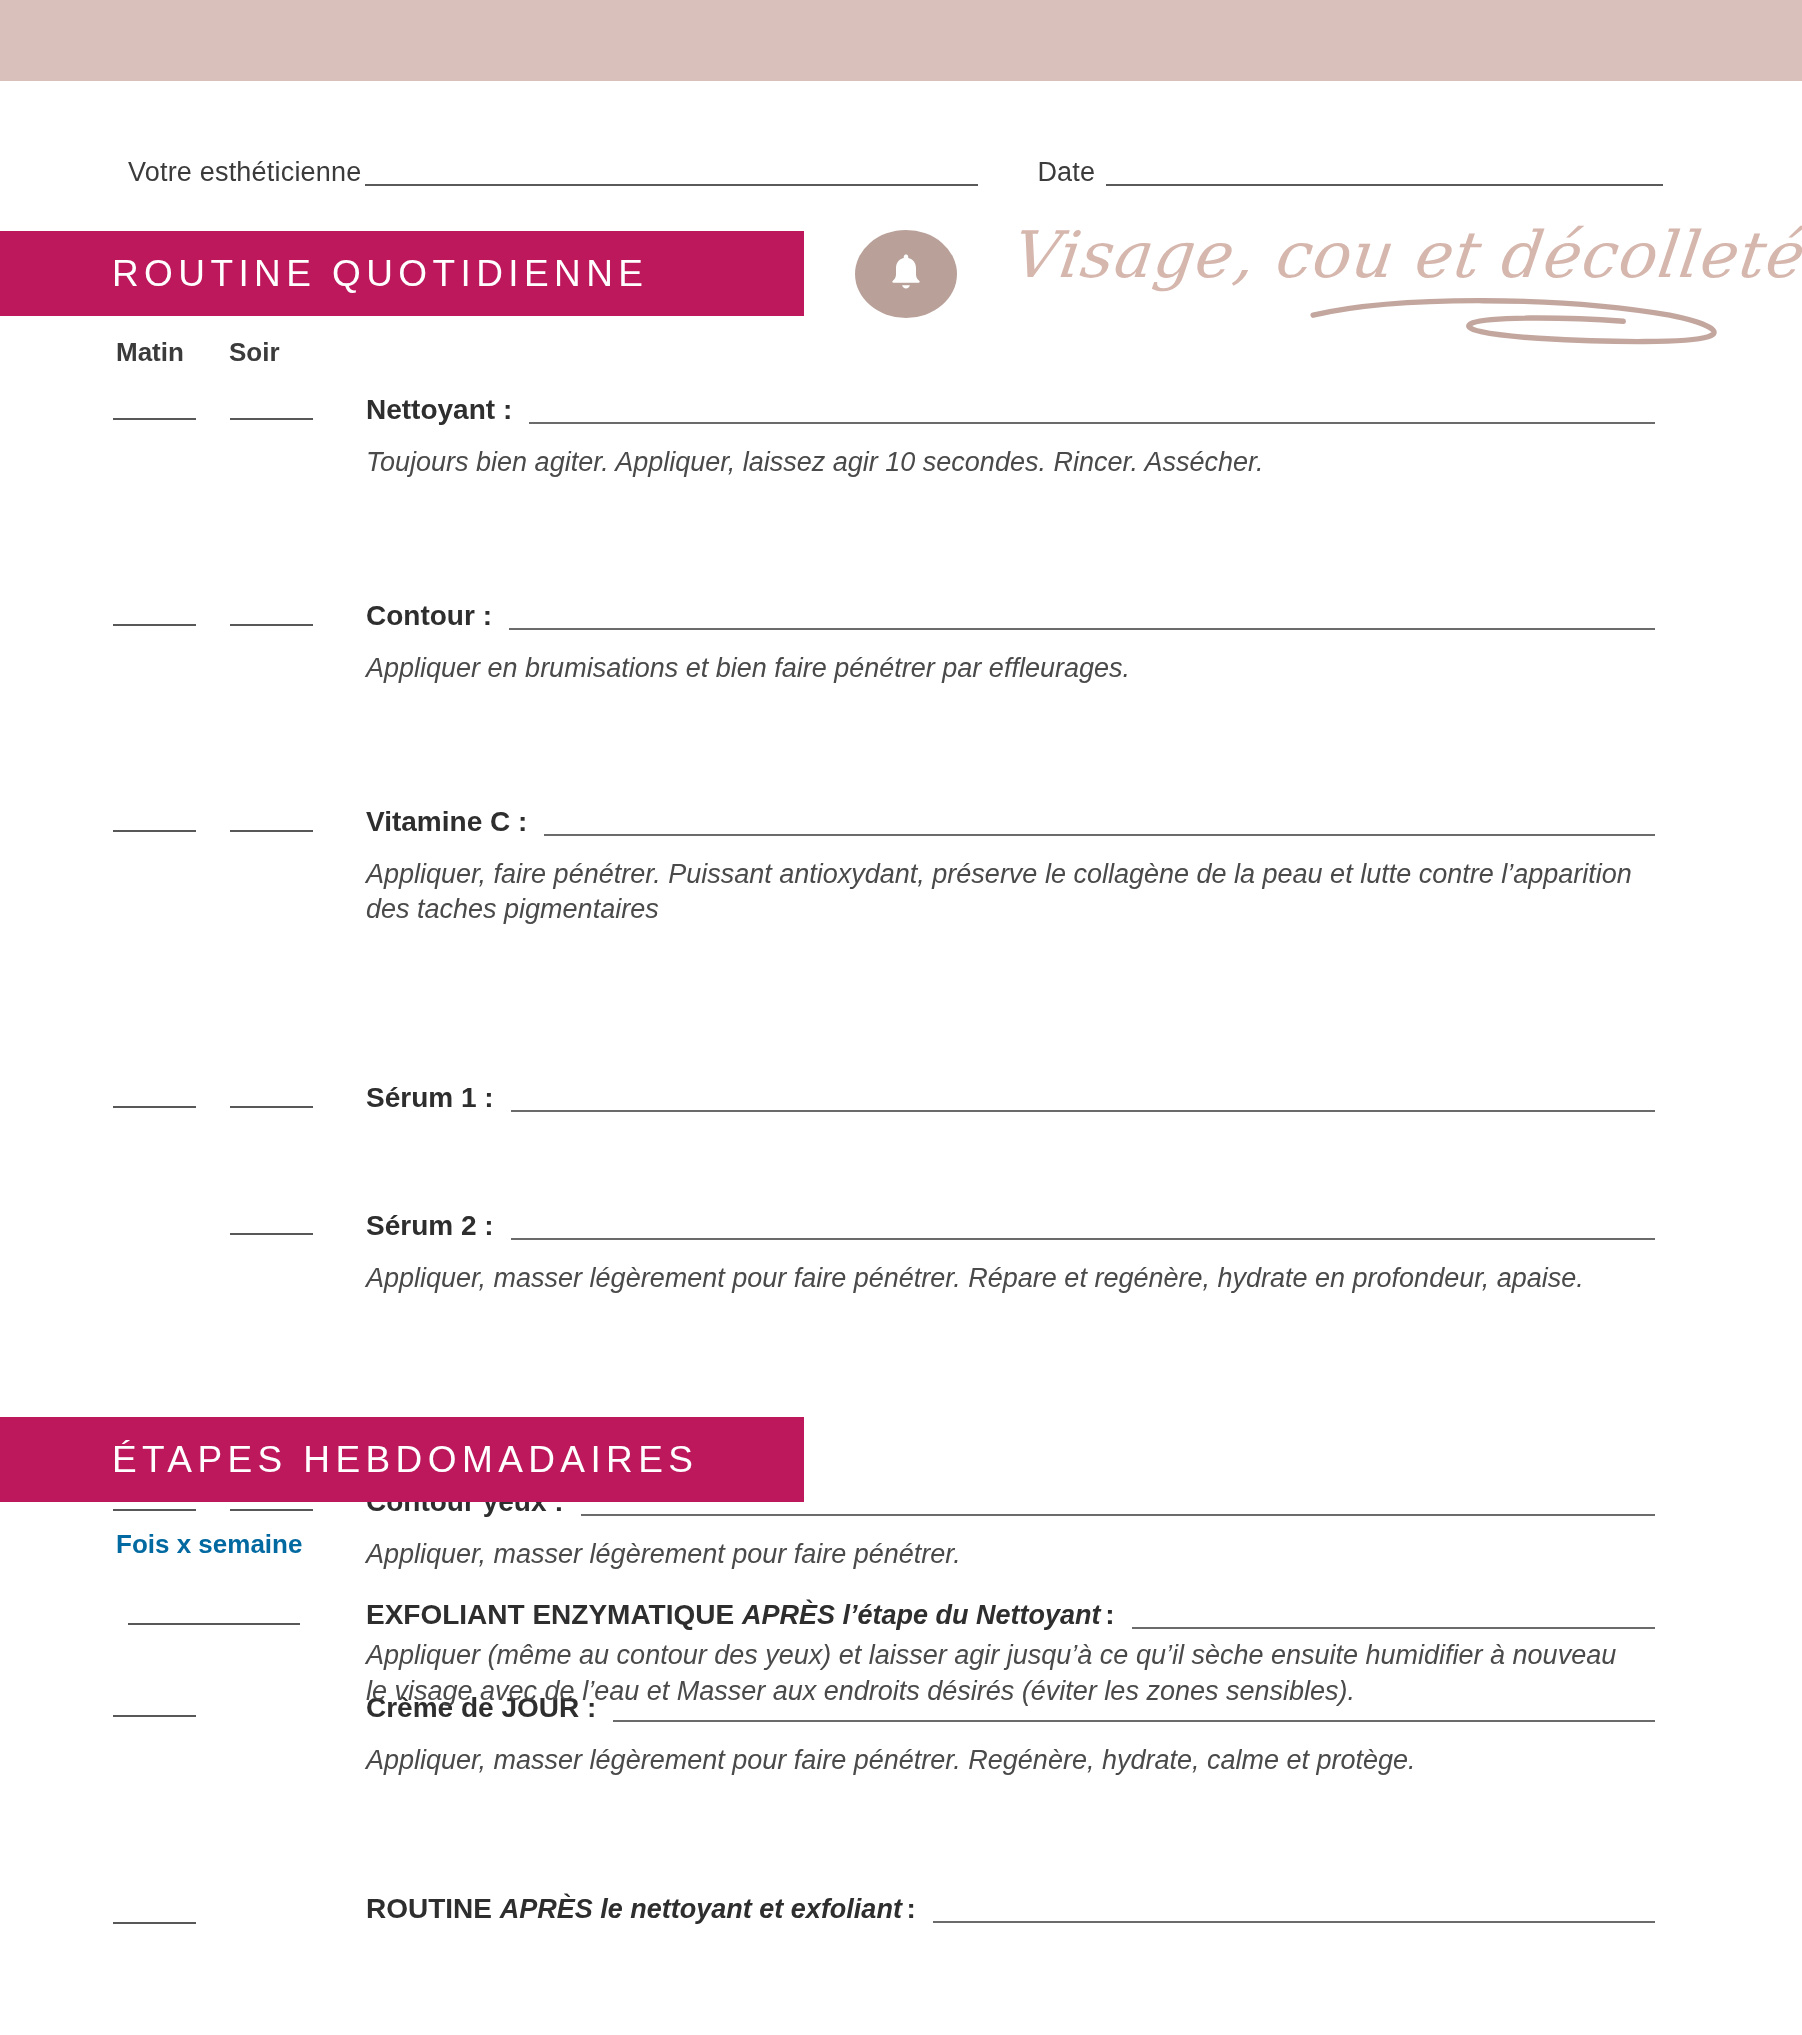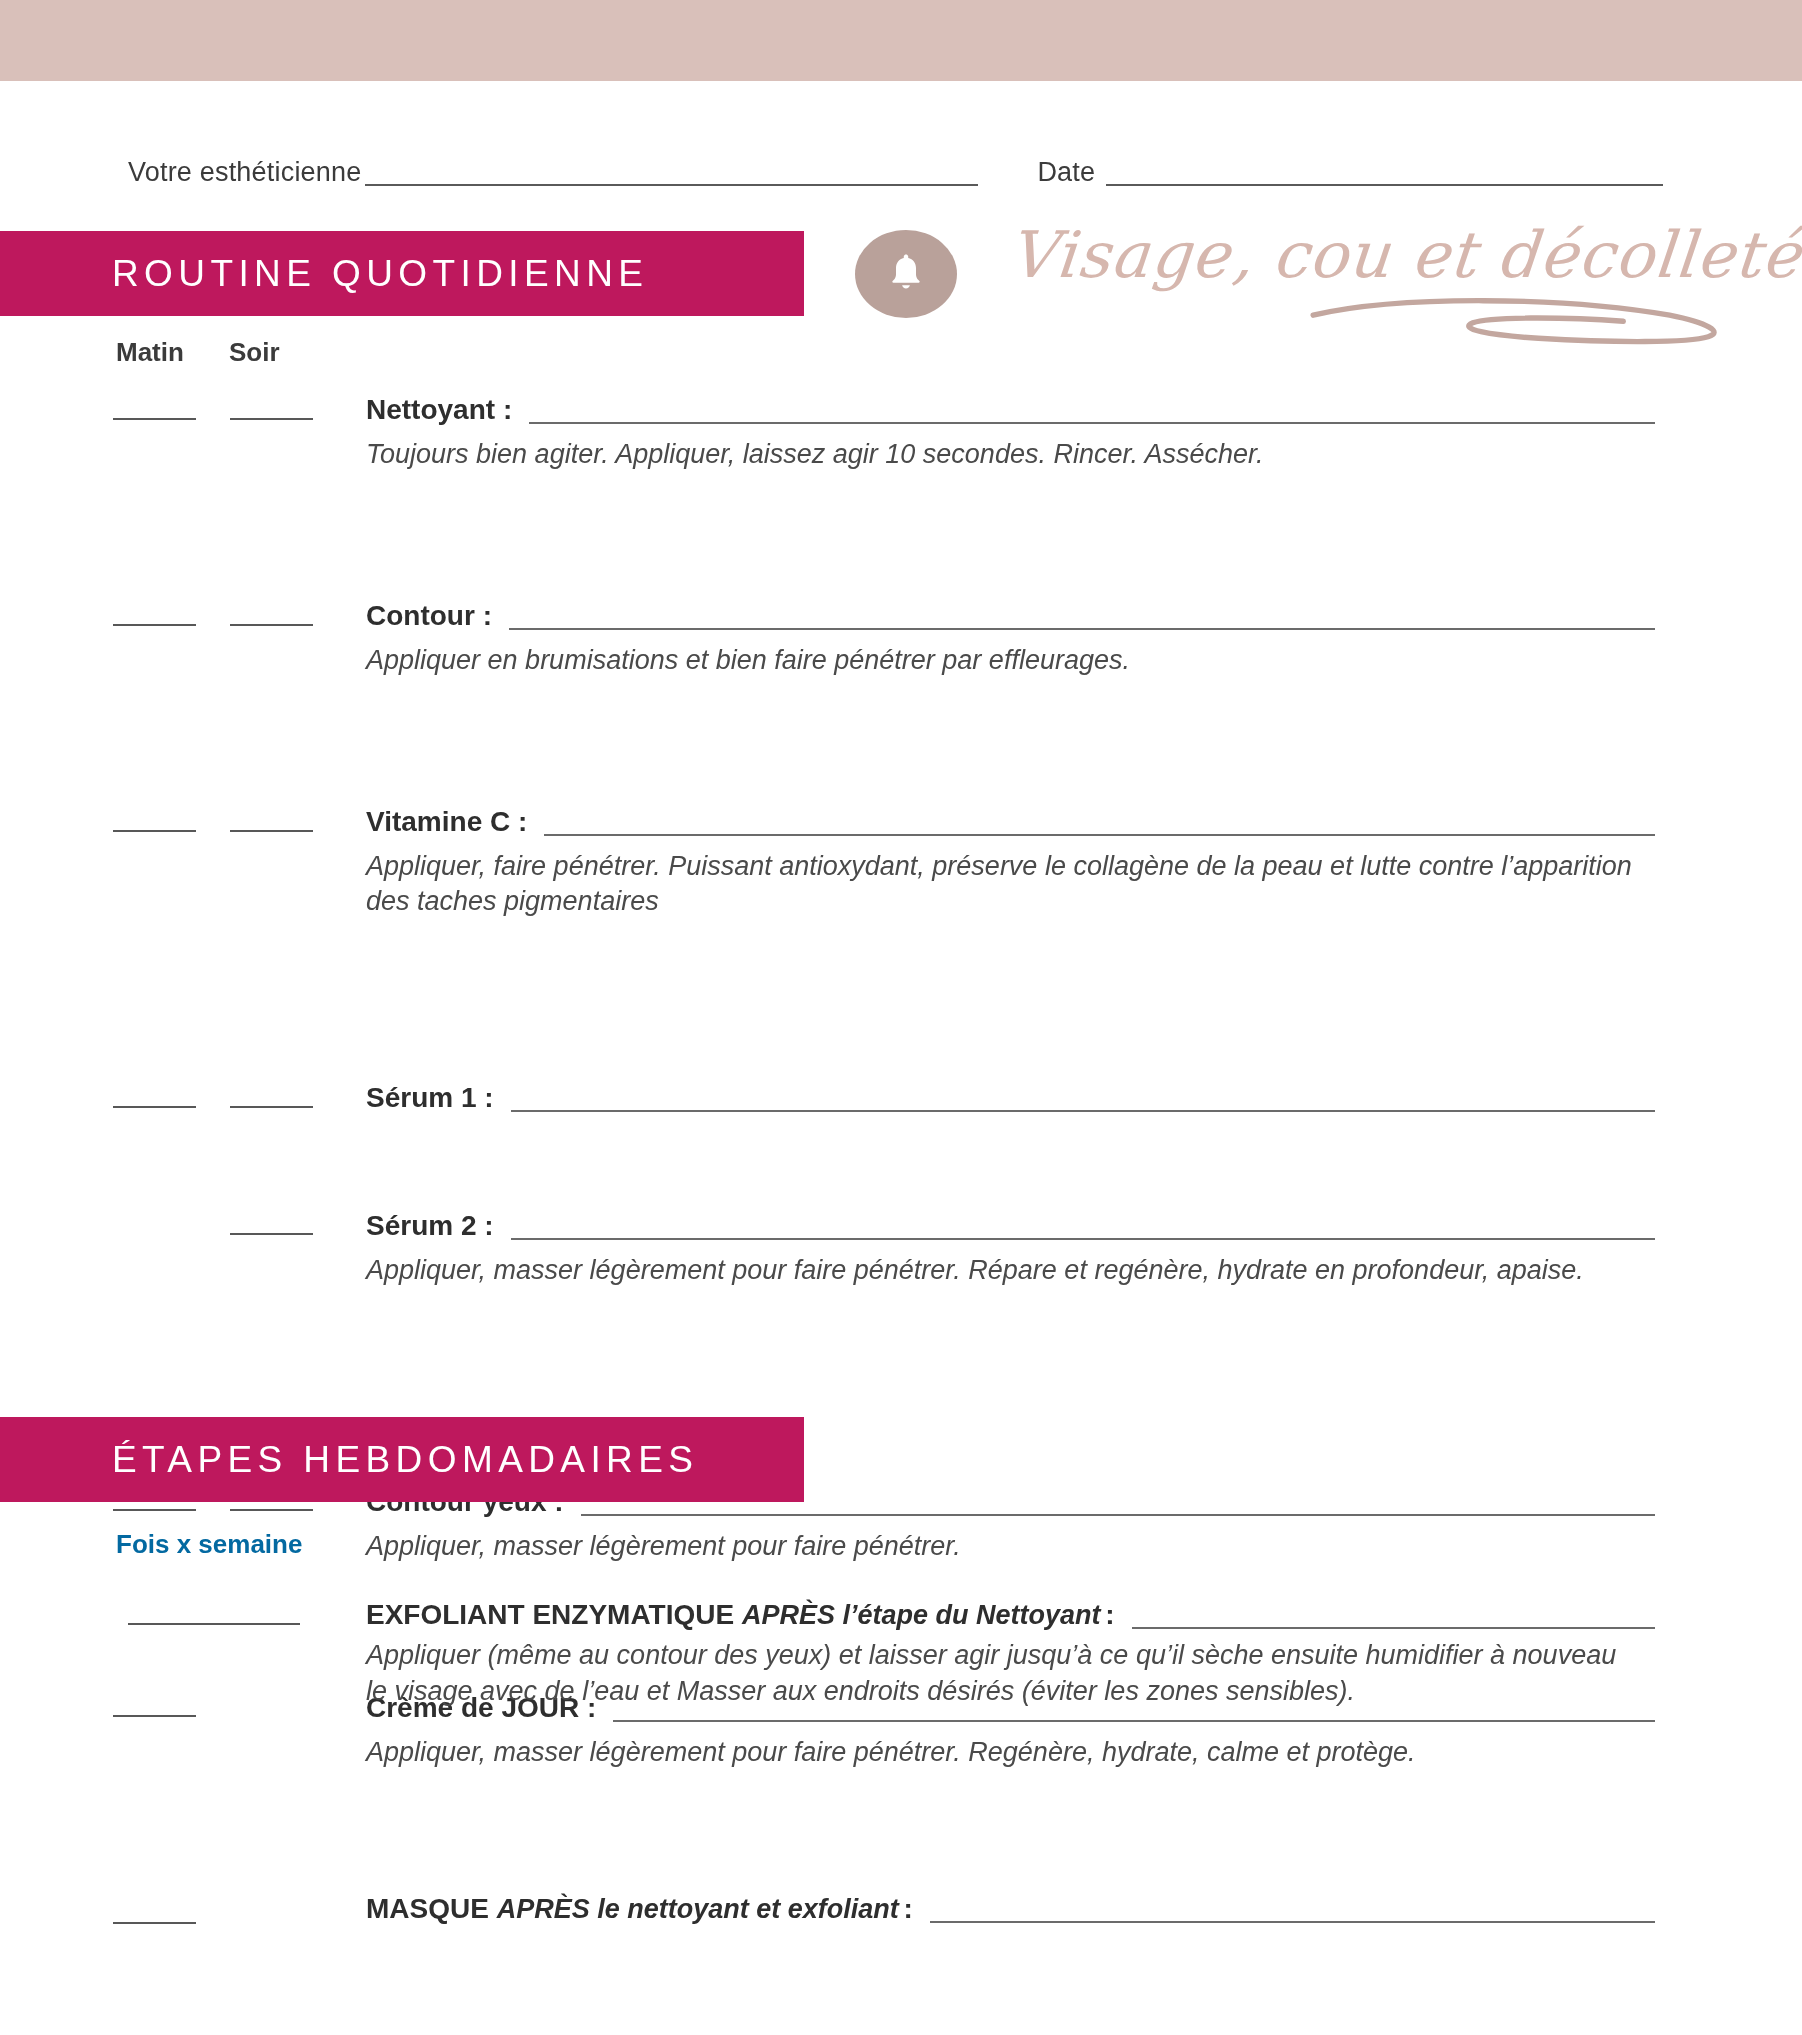--- a/index.html
+++ b/index.html
@@ -195,21 +195,21 @@
     height: 0;
     margin-left: 17px;
     margin-bottom: 3.9px;
   }
   .r-desc {
     font-size: 27px;
     font-style: italic;
     font-weight: 400;
     color: #4a4a4a;
     line-height: 1.28;
-    margin-top: 9px;
+    margin-top: 17px;
     width: 1289px;
   }
 
   
   .weekly {
     position: absolute;
     left: 0;
     top: 1593px;
     width: 1803px;
   }
@@ -362,21 +362,21 @@
           <span class="r-colon">:</span>
           <span class="r-fill"></span>
         </div>
         <div class="r-desc" style="margin-top: 4.7px;">Appliquer (même au contour des yeux) et laisser agir jusqu’à ce qu’il sèche ensuite humidifier à nouveau</div>
         <div class="r-desc" style="margin-top: 1.6px;">le visage avec de l’eau et Masser aux endroits désirés (éviter les zones sensibles).</div>
       </div>
     </div>
     <div class="r-row" style="height: 90px;">
       <div class="w-body" style="top: 147px;">
         <div class="r-title-line">
-          <span class="r-label">MASQUE</span>
+          <span class="r-label">ROUTINE</span>
           <span class="r-label-it">APRÈS le nettoyant et exfoliant</span>
           <span class="r-colon">:</span>
           <span class="r-fill"></span>
         </div>
       </div>
     </div>
     <div class="r-row" style="height: 62px;"></div>
     <div class="r-row" style="height: 62px;"></div>
     <div class="r-row" style="height: 70px;"></div>
   </div>

